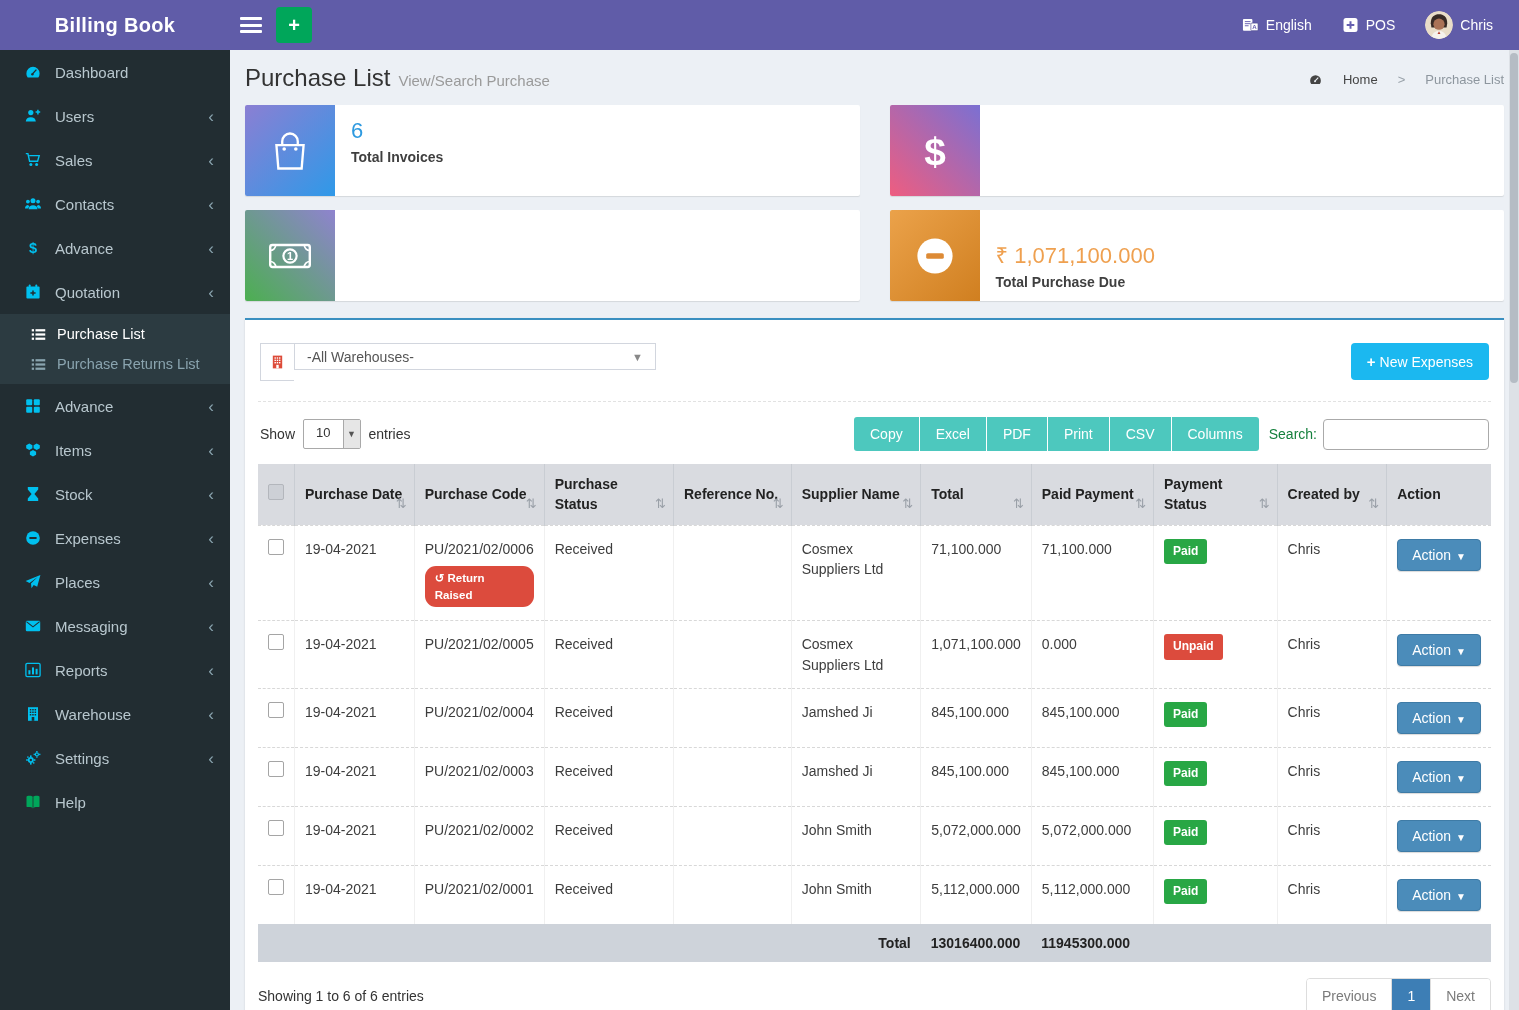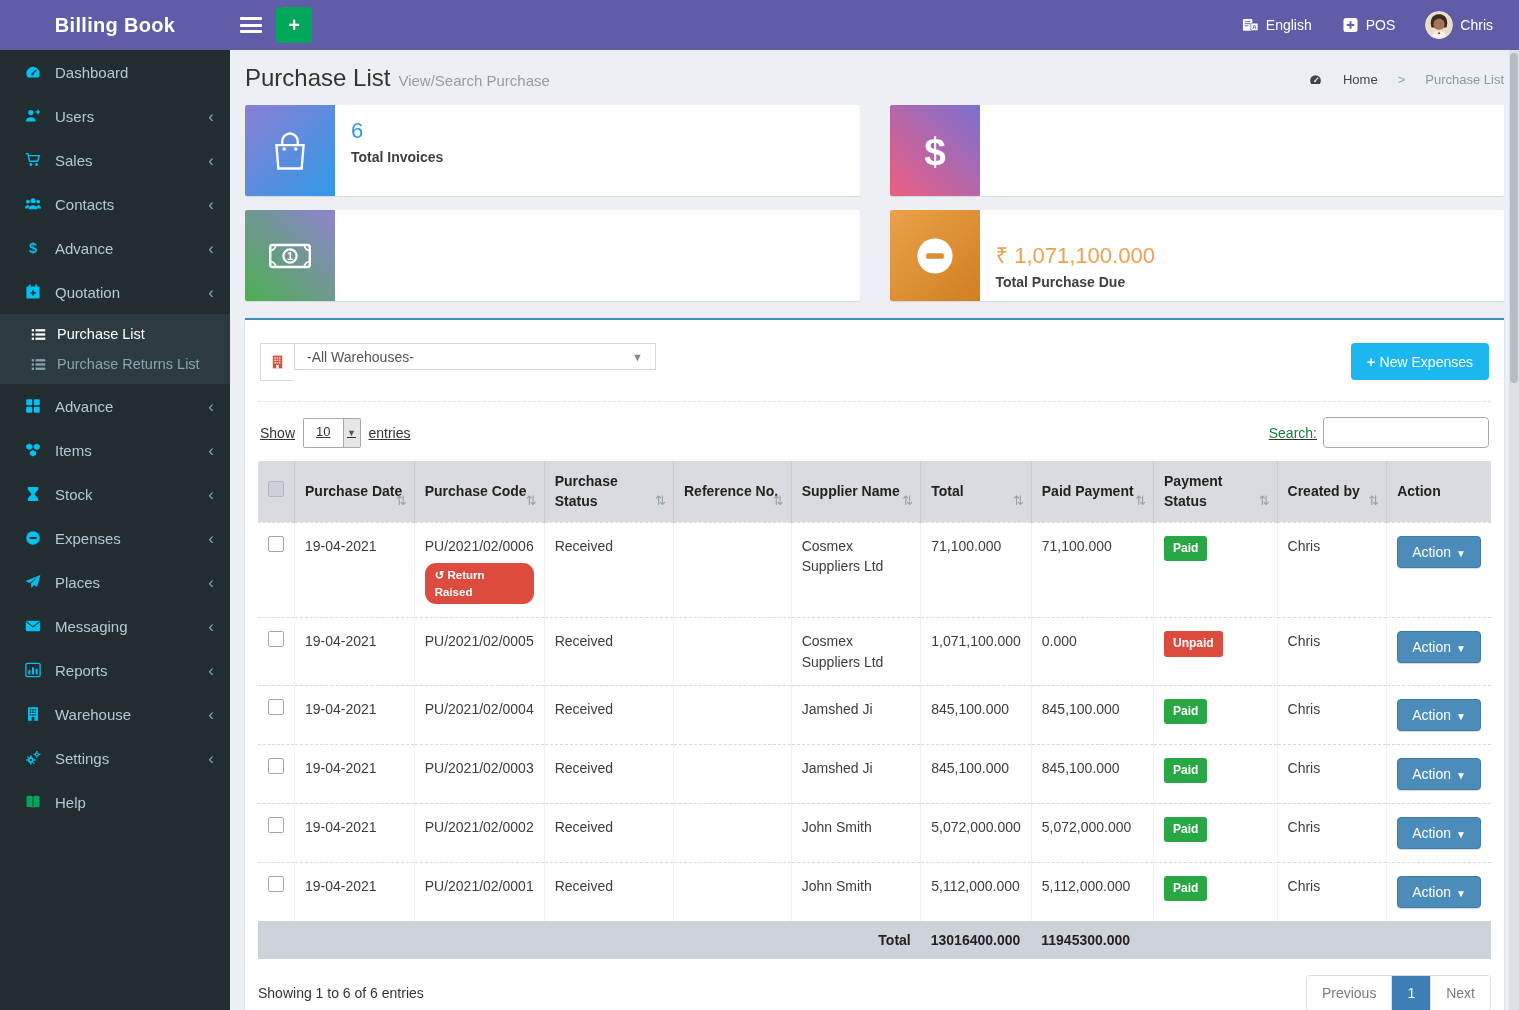--- a/index.html
+++ b/index.html
@@ -56,21 +56,21 @@
   .panel { background:#fff; margin-top:17px; border-top:2px solid #3a8fc0; box-shadow:0 1px 2px rgba(0,0,0,.12); padding:13px 13px 18px; }
   .filter-row { display:flex; align-items:flex-start; padding:10px 2px 20px; border-bottom:1px dashed #e2e2e2; }
   .input-group { display:flex; }
   .addon { width:34px; height:38px; border:1px solid #d2d6de; border-right:none; background:#fff; display:flex; align-items:center; justify-content:center; --cut:#fff; }
   .addon .icon { width:15px; height:16px; color:#dd4b39; display:inline-flex; }
   .warehouse-select { width:362px; height:27px; border:1px solid #d2d6de; background:#fff; display:flex; align-items:center; padding:0 12px; font-size:14px; color:#555; cursor:pointer; }
   .warehouse-select .caret { margin-left:auto; color:#888; font-size:11px; }
   .new-purchase { margin-left:auto; background:#1bb8f0; border:none; border-radius:4px; color:#fff; font-size:14px; padding:10px 16px; cursor:pointer; font-weight:500; }
   .new-purchase b { font-size:15px; margin-right:4px; }
 
-  .controls-row { display:flex; align-items:center; margin:15px 2px 13px;text-decoration:underline; }
+  .controls-row { display:flex; align-items:center; margin:15px 2px 13px; }
   .show-group { display:flex; align-items:center; gap:8px; font-size:14px; color:#333; }
   .page-size { display:inline-flex; border:1px solid #a9a9a9; border-radius:2px; height:30px; background:#fff; cursor:pointer; }
   .page-size .val { padding:5px 12px; font-size:13px; color:#333; }
   .page-size .caret-seg { width:17px; background:#e6e6e6; border-left:1px solid #a9a9a9; display:flex; align-items:center; justify-content:center; font-size:9px; color:#555; }
   .controls-right { margin-left:auto; display:flex; align-items:center; }
   .export-group { display:flex; gap:1px; }
   .export-btn { background:#4dc8be; border:none; color:#fff; font-size:14px; padding:9px 16px; cursor:pointer; }
   .export-btn:first-child { border-radius:3px 0 0 3px; }
   .export-btn:last-child { border-radius:0 3px 3px 0; }
   .search-label { font-size:14px; color:#15803d; margin-left:10px; margin-right:6px; }
@@ -484,20 +484,28 @@
       <div class="controls-row">
         <div class="show-group">
           <span>Show</span>
           <span class="page-size">
             <span class="val">10</span>
             <span class="caret-seg">▼</span>
           </span>
           <span>entries</span>
         </div>
         <div class="controls-right">
+          <div class="export-group" id="export-group">
+              <button class="export-btn">Copy</button>
+              <button class="export-btn">Excel</button>
+              <button class="export-btn">PDF</button>
+              <button class="export-btn">Print</button>
+              <button class="export-btn">CSV</button>
+              <button class="export-btn">Columns</button>
+            </div>
           <span class="search-label">Search:</span>
           <input class="search-input" value="" style="">
         </div>
       </div>
 
       <table class="data" id="purchase-table">
           <colgroup>
             <col style="width: 36px;">
             <col style="width: 125px;">
             <col style="width: 128px;">

